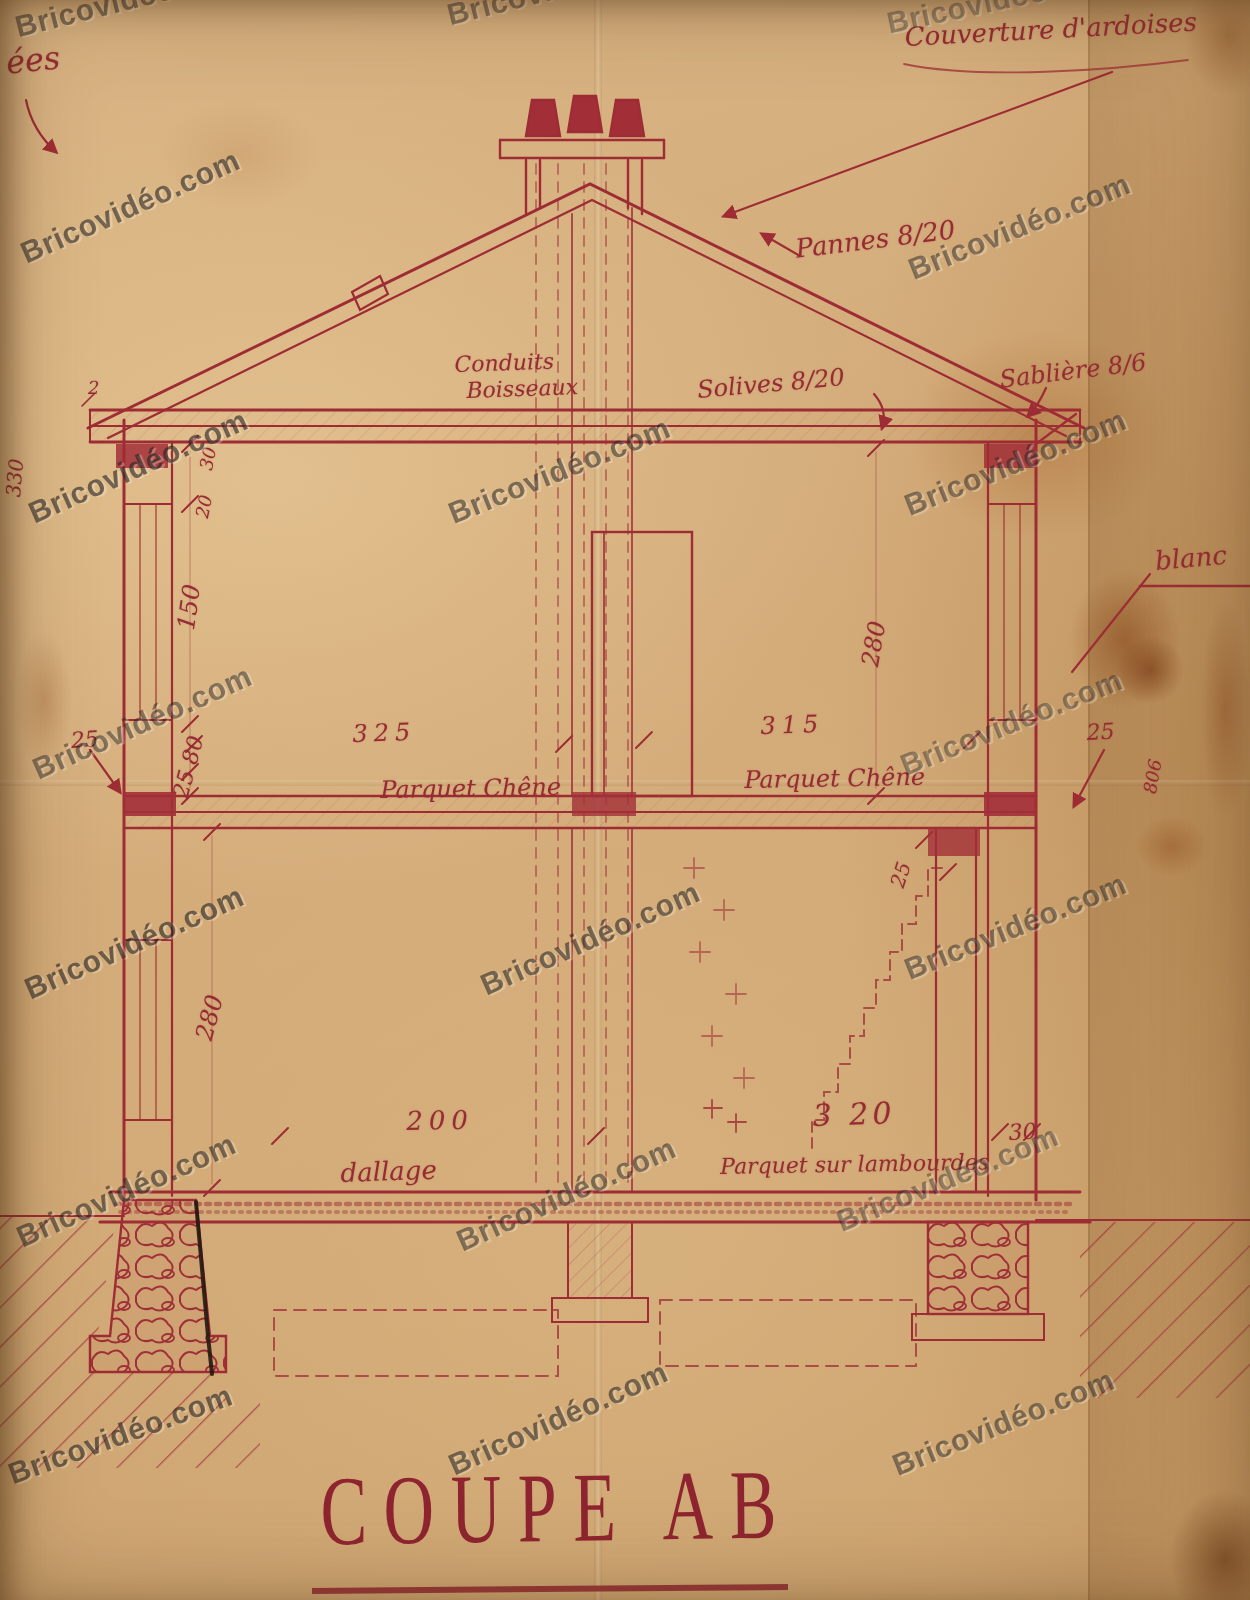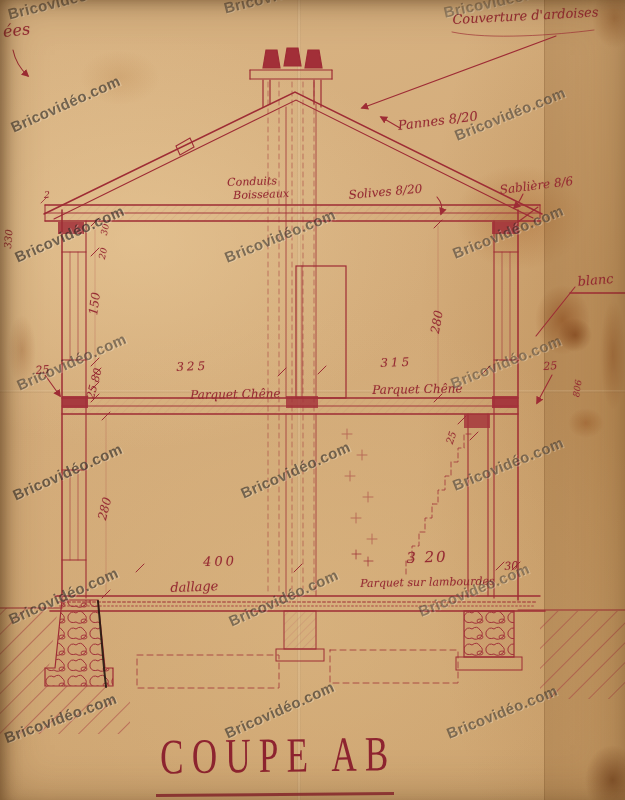--- a/index.html
+++ b/index.html
@@ -265,21 +265,21 @@
   <div class="anno" style="left:84px;top:397px;font-size:11px;transform:rotate(-75deg)">25 80</div>
   <div class="anno" style="left:35px;top:364px;font-size:11px;transform:rotate(-4deg)">25</div>
   <div class="anno" style="left:176px;top:360px;font-size:12px;transform:rotate(-2deg);letter-spacing:3px">325</div>
   <div class="anno" style="left:190px;top:388px;font-size:12px;transform:rotate(-1deg)">Parquet Chêne</div>
   <div class="anno" style="left:380px;top:356px;font-size:12px;transform:rotate(-2deg);letter-spacing:3px">315</div>
   <div class="anno" style="left:372px;top:383px;font-size:12px;transform:rotate(-1deg)">Parquet Chêne</div>
   <div class="anno" style="left:543px;top:360px;font-size:11px;transform:rotate(-3deg)">25</div>
   <div class="anno" style="left:428px;top:332px;font-size:12px;transform:rotate(-80deg)">280</div>
   <div class="anno" style="left:95px;top:518px;font-size:12px;transform:rotate(-75deg)">280</div>
   <div class="anno" style="left:444px;top:442px;font-size:10px;transform:rotate(-72deg)">25</div>
-  <div class="anno" style="left:203px;top:554px;font-size:13px;transform:rotate(-1deg);letter-spacing:3px">400</div>
+  <div class="anno" style="left:203px;top:554px;font-size:13px;transform:rotate(-1deg);letter-spacing:3px">200</div>
   <div class="anno" style="left:170px;top:580px;font-size:13px;transform:rotate(-2deg)">dallage</div>
   <div class="anno" style="left:406px;top:549px;font-size:15px;transform:rotate(-2deg);letter-spacing:2px">3 20</div>
   <div class="anno" style="left:360px;top:577px;font-size:11px;transform:rotate(-1deg)">Parquet sur lambourdes</div>
   <div class="anno" style="left:504px;top:560px;font-size:11px;transform:rotate(-3deg)">30</div>
   <div class="anno" style="left:571px;top:396px;font-size:9px;transform:rotate(-80deg)">806</div>
   <div class="anno" style="left:44px;top:190px;font-size:9px">2</div>
 
   <div id="title">COUPE AB</div>
   <div id="title-underline"></div>
 

